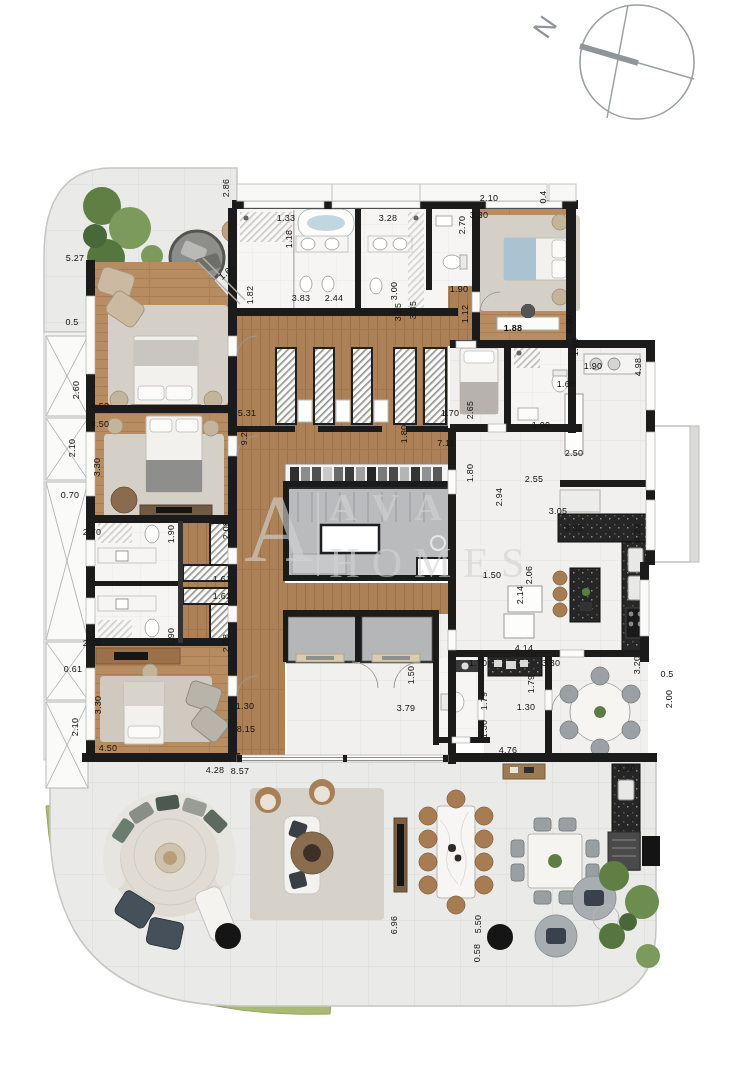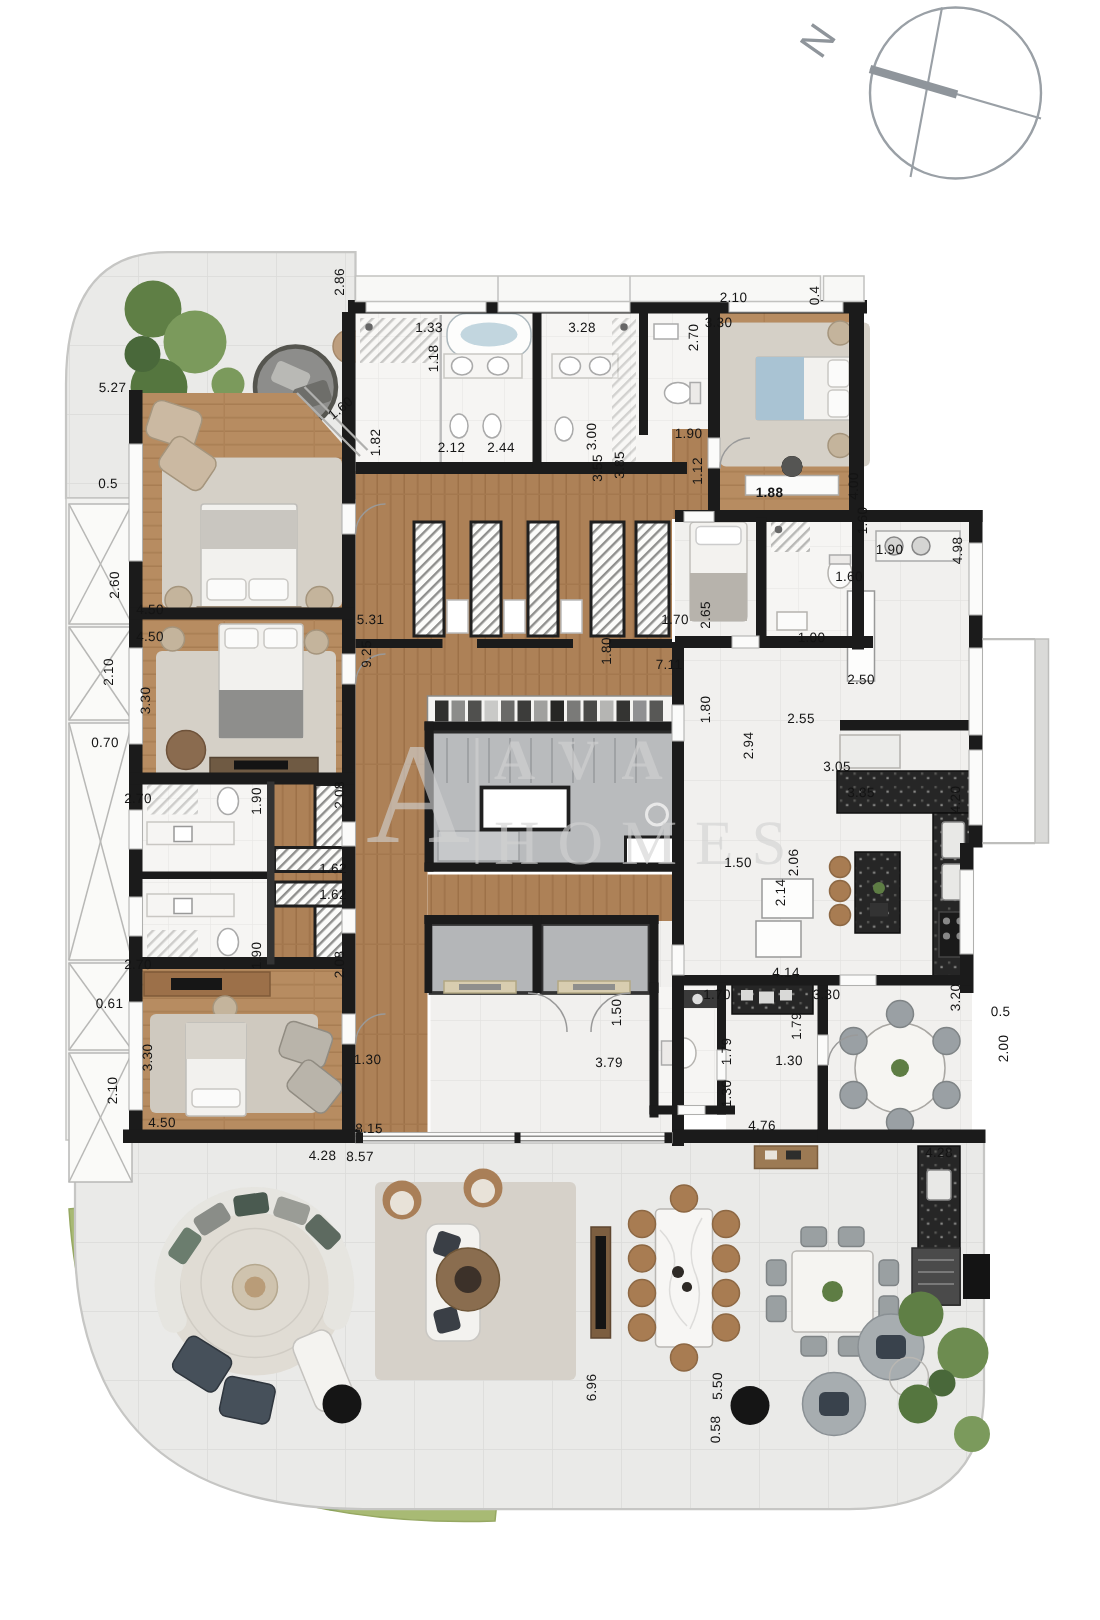--- a/index.html
+++ b/index.html
@@ -563,21 +563,21 @@
       <span class="dim" style="left: 543px; top: 197px; transform: translate(-50%, -50%) rotate(-90deg);">0.4</span>
       <span class="dim" style="left: 75px; top: 258px; transform: translate(-50%, -50%) rotate(0deg);">5.27</span>
       <span class="dim" style="left: 286px; top: 218px; transform: translate(-50%, -50%) rotate(0deg);">1.33</span>
       <span class="dim" style="left: 289px; top: 239px; transform: translate(-50%, -50%) rotate(-90deg);">1.18</span>
       <span class="dim" style="left: 388px; top: 218px; transform: translate(-50%, -50%) rotate(0deg);">3.28</span>
       <span class="dim" style="left: 462px; top: 225px; transform: translate(-50%, -50%) rotate(-90deg);">2.70</span>
       <span class="dim" style="left: 479px; top: 215px; transform: translate(-50%, -50%) rotate(0deg);">3.30</span>
       <span class="dim" style="left: 72px; top: 322px; transform: translate(-50%, -50%) rotate(0deg);">0.5</span>
       <span class="dim" style="left: 227px; top: 272px; transform: translate(-50%, -50%) rotate(-40deg);">1.60</span>
       <span class="dim" style="left: 250px; top: 295px; transform: translate(-50%, -50%) rotate(-90deg);">1.82</span>
-      <span class="dim" style="left: 301px; top: 298px; transform: translate(-50%, -50%) rotate(0deg);">2.12</span>
+      <span class="dim" style="left: 301px; top: 298px; transform: translate(-50%, -50%) rotate(0deg);">3.83</span>
       <span class="dim" style="left: 334px; top: 298px; transform: translate(-50%, -50%) rotate(0deg);">2.44</span>
       <span class="dim" style="left: 394px; top: 291px; transform: translate(-50%, -50%) rotate(-90deg);">3.00</span>
       <span class="dim" style="left: 459px; top: 289px; transform: translate(-50%, -50%) rotate(0deg);">1.90</span>
       <span class="dim" style="left: 398px; top: 312px; transform: translate(-50%, -50%) rotate(-90deg);">3.55</span>
       <span class="dim" style="left: 413px; top: 310px; transform: translate(-50%, -50%) rotate(-90deg);">3.85</span>
       <span class="dim" style="left: 465px; top: 314px; transform: translate(-50%, -50%) rotate(-90deg);">1.12</span>
       <span class="dim" style="left: 569px; top: 324px; transform: translate(-50%, -50%) rotate(-90deg);">4.00</span>
       <span class="dim" style="left: 513px; top: 328px; transform: translate(-50%, -50%) rotate(0deg); font-weight: bold;">1.88</span>
       <span class="dim" style="left: 575px; top: 347px; transform: translate(-50%, -50%) rotate(-90deg);">1.60</span>
       <span class="dim" style="left: 566px; top: 384px; transform: translate(-50%, -50%) rotate(0deg);">1.60</span>
@@ -624,21 +624,21 @@
       <span class="dim" style="left: 226px; top: 643px; transform: translate(-50%, -50%) rotate(-90deg);">2.08</span>
       <span class="dim" style="left: 92px; top: 643px; transform: translate(-50%, -50%) rotate(0deg);">2.70</span>
       <span class="dim" style="left: 171px; top: 637px; transform: translate(-50%, -50%) rotate(-90deg);">1.90</span>
       <span class="dim" style="left: 73px; top: 669px; transform: translate(-50%, -50%) rotate(0deg);">0.61</span>
       <span class="dim" style="left: 98px; top: 705px; transform: translate(-50%, -50%) rotate(-90deg);">3.30</span>
       <span class="dim" style="left: 75px; top: 727px; transform: translate(-50%, -50%) rotate(-90deg);">2.10</span>
       <span class="dim" style="left: 108px; top: 748px; transform: translate(-50%, -50%) rotate(0deg);">4.50</span>
       <span class="dim" style="left: 245px; top: 706px; transform: translate(-50%, -50%) rotate(0deg);">1.30</span>
       <span class="dim" style="left: 411px; top: 675px; transform: translate(-50%, -50%) rotate(-90deg);">1.50</span>
       <span class="dim" style="left: 406px; top: 708px; transform: translate(-50%, -50%) rotate(0deg);">3.79</span>
-      <span class="dim" style="left: 246px; top: 752px; transform: translate(-50%, -50%) rotate(0deg); text-align: right;">8.15</span>
+      <span class="dim" style="left: 246px; top: 729px; transform: translate(-50%, -50%) rotate(0deg); text-align: right;">8.15</span>
       <span class="dim" style="left: 240px; top: 771px; transform: translate(-50%, -50%) rotate(0deg);">8.57</span>
       <span class="dim" style="left: 215px; top: 770px; transform: translate(-50%, -50%) rotate(0deg);">4.28</span>
       <span class="dim" style="left: 508px; top: 750px; transform: translate(-50%, -50%) rotate(0deg);">4.76</span>
       <span class="dim" style="left: 626px; top: 768px; transform: translate(-50%, -50%) rotate(0deg);">4.28</span>
       <span class="dim" style="left: 394px; top: 925px; transform: translate(-50%, -50%) rotate(-90deg);">6.96</span>
       <span class="dim" style="left: 478px; top: 924px; transform: translate(-50%, -50%) rotate(-90deg);">5.50</span>
       <span class="dim" style="left: 477px; top: 953px; transform: translate(-50%, -50%) rotate(-90deg);">0.58</span>
     </div>
 
 </div>

